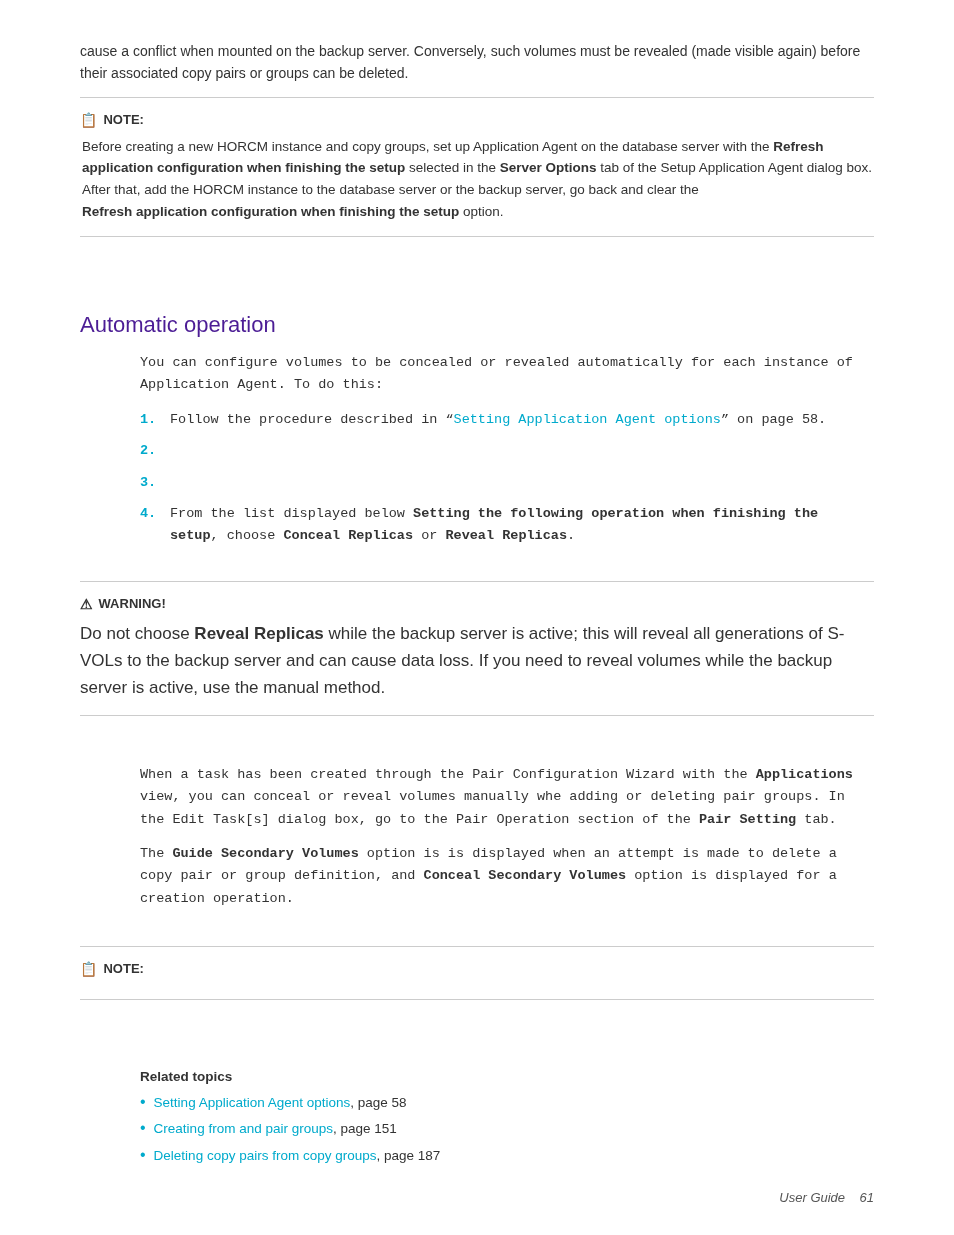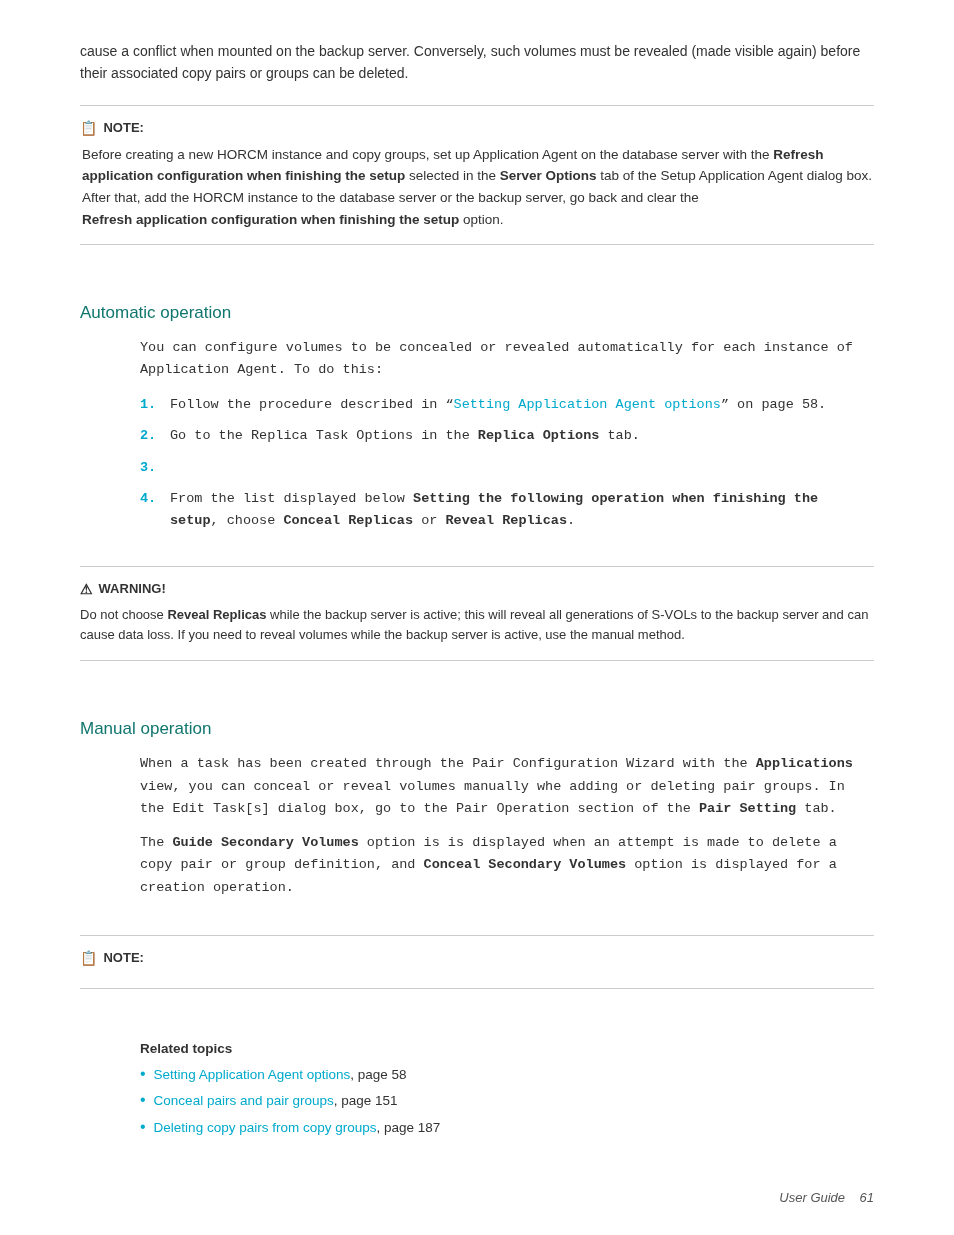--- a/index.html
+++ b/index.html
@@ -10,21 +10,21 @@
       color: #333333;
       width: 954px;
       min-height: 1235px;
       position: relative;
     }
     .page {
       padding: 40px 80px 60px 80px;
       max-width: 954px;
     }
     .intro-text {
-      margin-bottom: 20px;
+      margin-bottom: 12px;
       line-height: 1.6;
     }
     .note-box {
       border-top: 1px solid #cccccc;
       border-bottom: 1px solid #cccccc;
       padding: 14px 0 14px 0;
       margin-bottom: 24px;
     }
     .note-header {
       display: flex;
@@ -57,28 +57,28 @@
       color: #333;
       font-weight: bold;
       font-size: 13px;
     }
     .warning-icon {
       color: #333;
       font-size: 14px;
     }
     .warning-body {
       line-height: 1.6;
-      font-size: 13px;
+      font-size: 17px;
     }
     .section-title {
-      color: #0f766e;
-      font-size: 17px;
+      color: #4c1d95;
+      font-size: 22px;
       font-weight: normal;
       margin-bottom: 14px;
-      margin-top: 10px;
+      margin-top: 27px;
     }
     .section-body {
       margin-left: 60px;
       line-height: 1.65;
       font-size: 13.5px;
       font-family: Liberation Mono, monospace;
     }
     .ordered-list {
       margin-left: 0;
       padding-left: 0;
@@ -96,21 +96,21 @@
       font-weight: bold;
       min-width: 20px;
     }
     .bold { font-weight: bold; }
     .link-text { color: #00aacc; text-decoration: none; }
     .section-separator {
       height: 24px;
     }
     .related-topics {
       margin-left: 60px;
-      margin-top: 4px;
+      margin-top: 21px;
     }
     .related-topics-title {
       font-weight: bold;
       font-size: 13.5px;
       margin-bottom: 8px;
     }
     .bullet-list {
       list-style: none;
       padding: 0;
     }
@@ -161,21 +161,20 @@
   <h2 class="section-title">Automatic operation</h2>
   <div class="section-body">
     <p class="para-gap">You can configure volumes to be concealed or revealed automatically for each instance of Application Agent. To do this:</p>
     <ol class="ordered-list">
       <li>
         <span class="list-num">1.</span>
         <span>Follow the procedure described in “<a class="link-text">Setting Application Agent options</a>” on page 58.</span>
       </li>
       <li>
         <span class="list-num">2.</span>
-        <span>Go to the Replica Task Options in the <span class="bold">Replica Options</span> tab.</span>
       </li>
       <li>
         <span class="list-num">3.</span>
       </li>
       <li>
         <span class="list-num">4.</span>
         <span>From the list displayed below <span class="bold">Setting the following operation when finishing the setup</span>, choose <span class="bold">Conceal Replicas</span> or <span class="bold">Reveal Replicas</span>.</span>
       </li>
     </ol>
   </div>
@@ -187,21 +186,20 @@
       <span class="warning-icon">⚠</span>
       <span>WARNING!</span>
     </div>
     <div class="warning-body">
       Do not choose <span class="bold">Reveal Replicas</span> while the backup server is active; this will reveal all generations of S-VOLs to the backup server and can cause data loss. If you need to reveal volumes while the backup server is active, use the manual method.
     </div>
   </div>
 
   <div class="section-separator"></div>
 
-  <h2 class="section-title">Manual operation</h2>
   <div class="section-body">
     <p class="para-gap">
       When a task has been created through the Pair Configuration Wizard with the <span class="bold">Applications</span> view, you can conceal or reveal volumes manually whe adding or deleting pair groups. In the Edit Task[s] dialog box, go to the Pair Operation section of the <span class="bold">Pair Setting</span> tab.
     </p>
     <p class="para-gap">
       The <span class="bold">Guide Secondary Volumes</span> option is is displayed when an attempt is made to delete a copy pair or group definition, and <span class="bold">Conceal Secondary Volumes</span> option is displayed for a creation operation.
     </p>
   </div>
 
   <div class="section-separator"></div>
@@ -217,21 +215,21 @@
 
   <div class="related-topics">
     <div class="related-topics-title">Related topics</div>
     <ul class="bullet-list">
       <li>
         <span class="bullet-dot">•</span>
         <span><a class="link-text">Setting Application Agent options</a>, page 58</span>
       </li>
       <li>
         <span class="bullet-dot">•</span>
-        <span><a class="link-text">Conceal pairs and pair groups</a>, page 151</span>
+        <span><a class="link-text">Creating from and pair groups</a>, page 151</span>
       </li>
       <li>
         <span class="bullet-dot">•</span>
         <span><a class="link-text">Deleting copy pairs from copy groups</a>, page 187</span>
       </li>
     </ul>
   </div>
 
 </div>
 

